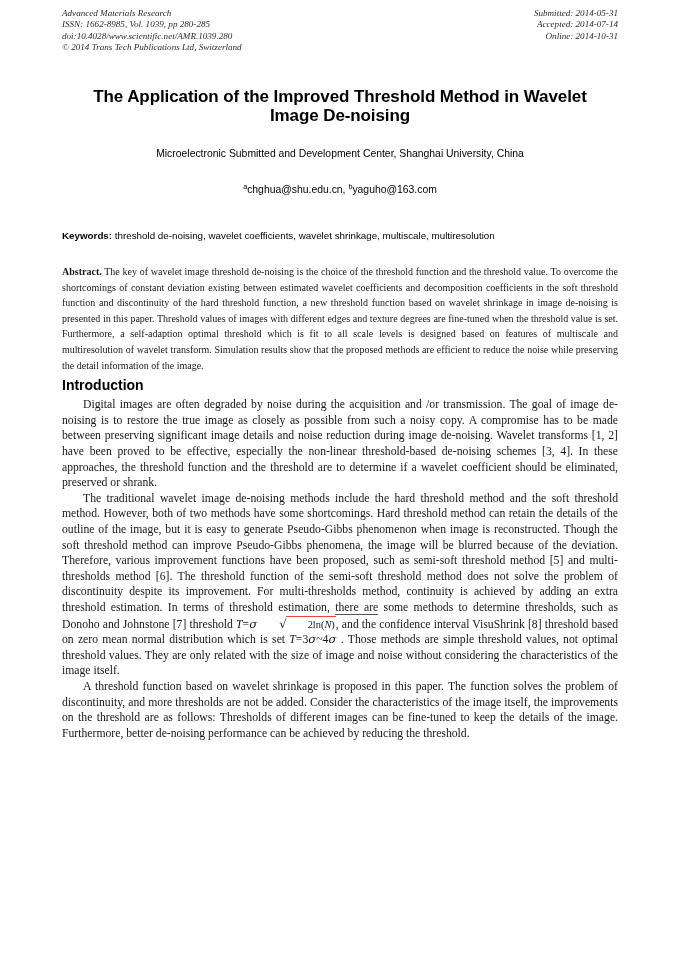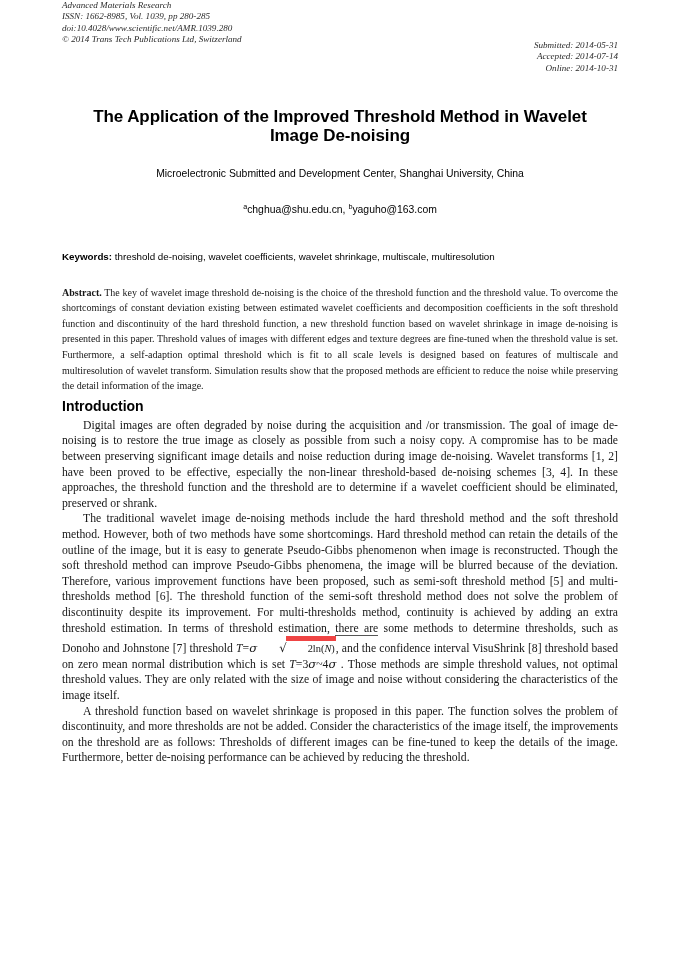--- a/index.html
+++ b/index.html
@@ -13,36 +13,36 @@
     height: 959px;
     font-family: "Liberation Serif", serif;
     color: #1a1a1a;
     overflow: hidden;
   }
   .page {
     position: relative;
     width: 678px;
     height: 959px;
     box-sizing: border-box;
-    padding: 0 60px 0 62px;
+    padding: 8px 60px 0 62px;
   }
 
   
   .journal-header {
     display: flex;
     justify-content: space-between;
     align-items: flex-start;
     font-family: "Liberation Serif", serif;
     font-style: italic;
     font-size: 9.1px;
     line-height: 11.4px;
     color: #2a2a2a;
   }
   .journal-header .left { text-align: left; }
-  .journal-header .right { text-align: right; white-space: nowrap; margin-top: 40px; }
+  .journal-header .right { text-align: right; white-space: nowrap; }
   .journal-header div > div { white-space: nowrap; }
 
   
   .title {
     margin-top: 33px;
     text-align: center;
     font-family: "Liberation Sans", sans-serif;
     font-weight: bold;
     font-size: 17px;
     line-height: 19px;
@@ -132,21 +132,21 @@
     position: relative;
     font-style: normal;
     padding-left: 1px;
   }
   .radical > .rad-sign {
     font-family: "DejaVu Serif", serif;
     font-style: normal;
   }
   .radical > .rad-body {
     display: inline-block;
-    border-top: 5px solid #ef4444;
+    border-top: 1px solid #ef4444;
     padding: 0 1px;
     margin-left: -1px;
     font-style: normal;
     font-size: 10.4px;
   }
   .radical > .rad-body i { font-style: italic; }
   .spellmark {
     border-bottom: 1px solid #555;
     padding-bottom: 0px;
   }

